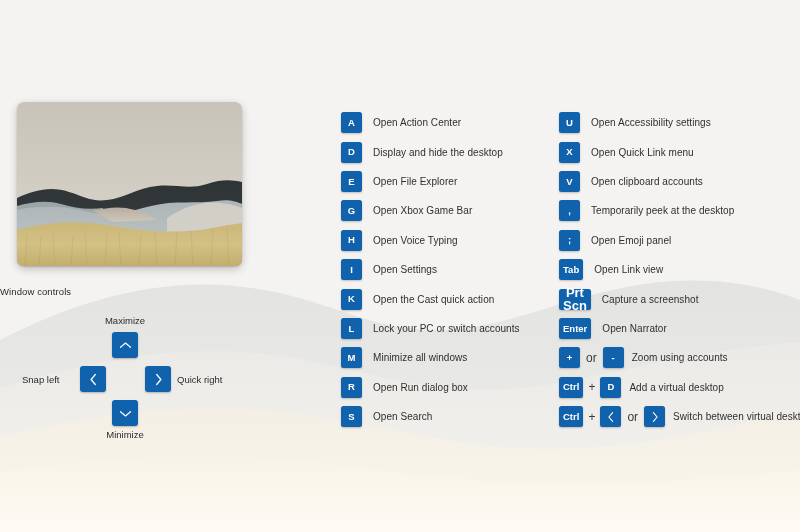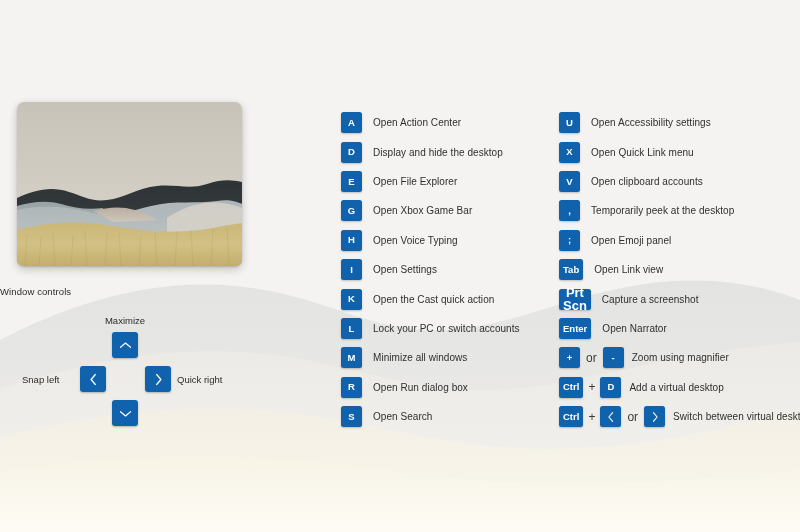--- a/index.html
+++ b/index.html
@@ -246,20 +246,21 @@
         </span>
       </div>
 
       <div class="akey akey-down">
         <span>
           <svg width="13" height="9" viewBox="0 0 13 9">
               <path d="M1.5 2.7 L6.5 6.9 L11.5 2.7" fill="none" stroke="#ffffff" stroke-width="1.25" stroke-linecap="round" stroke-linejoin="round"></path>
             </svg>
         </span>
       </div>
+      <div class="acap acap-min">Minimize</div>
 
     </div>
   </div>
 
   <div class="col" id="col-left">
       <div class="srow">
         <span class="keybox">
           <span class="kl">A</span>
         </span>
         <span class="desc">Open Action Center</span>
@@ -376,21 +377,21 @@
         <span class="desc">Open Narrator</span>
       </div>
       <div class="srow">
         <span class="keybox">
           <span class="kl">+</span>
         </span>
         <span class="joiner">or</span>
         <span class="keybox">
           <span class="kl">-</span>
         </span>
-        <span class="desc tight">Zoom using magnifier</span>
+        <span class="desc tight">Zoom using accounts</span>
       </div>
       <div class="srow">
         <span class="keybox">
           <span class="kl">Ctrl</span>
         </span>
         <span class="joiner plus">+</span>
         <span class="keybox">
           <span class="kl">D</span>
         </span>
         <span class="desc tight">Add a virtual desktop</span>

